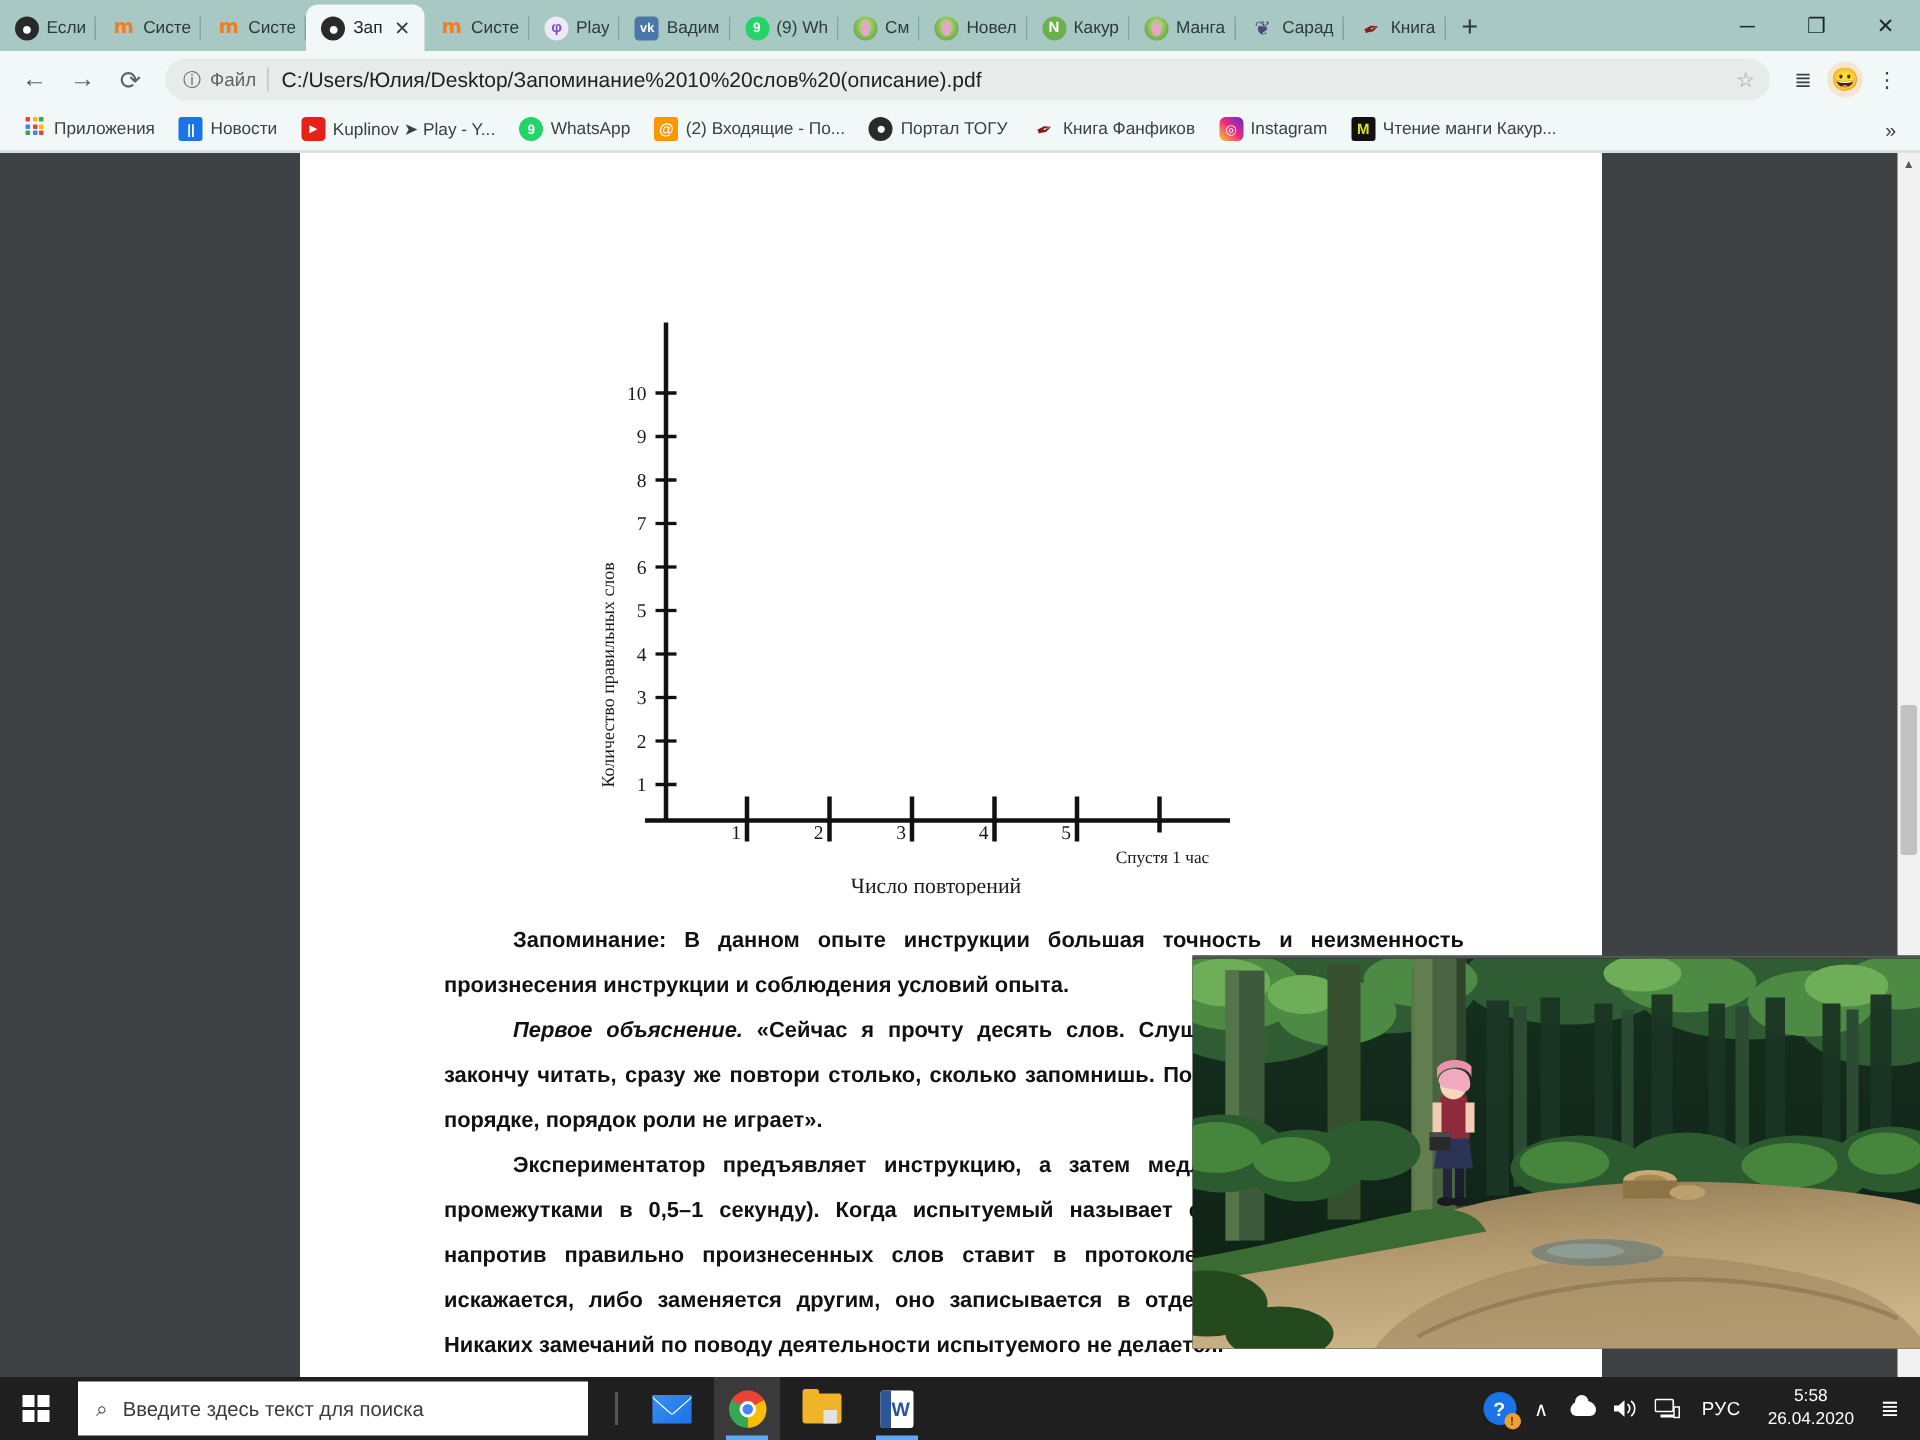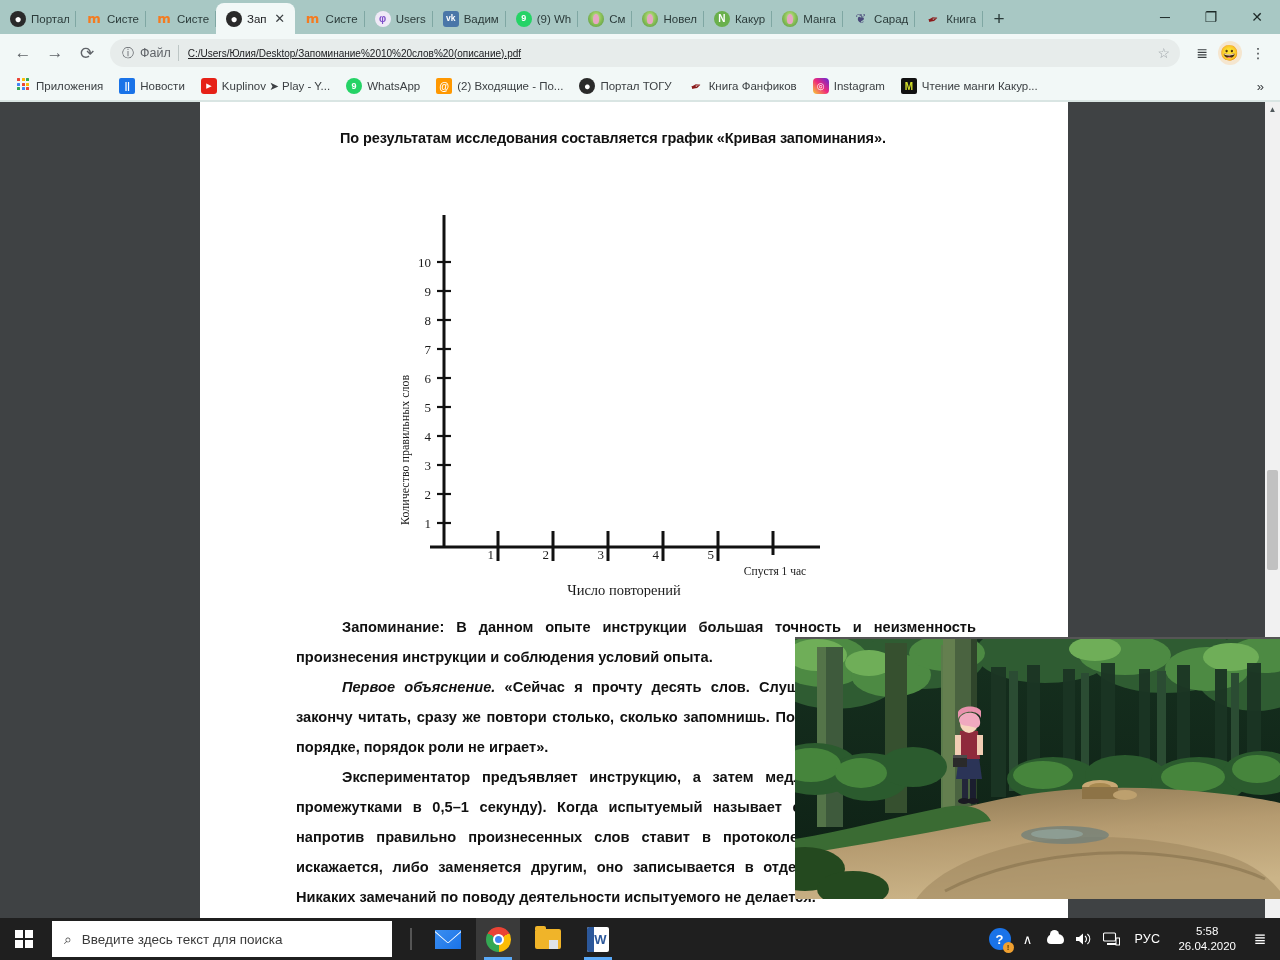--- a/index.html
+++ b/index.html
@@ -102,21 +102,21 @@
   }
   .omnibox {
     flex: 1 1 auto; height: 28px; background: #e7eceb;
     border-radius: 14px; margin: 0 6px;
     display:flex; align-items:center; padding: 0 10px 0 12px;
     font-size: 13px; color: #202124; overflow: hidden;
   }
   .omni-info { font-size: 12px; color:#5f6368; margin-right: 6px; display:inline-flex; }
   .omni-scheme { color:#5f6368; font-size: 12.5px; margin-right:7px; }
   .omni-divider { width:1px; height:16px; background:#bdc6c5; margin-right: 9px; }
-  .omni-url { white-space:nowrap; overflow:hidden; flex:1 1 auto; font-size:10px;text-decoration:underline; }
+  .omni-url { white-space:nowrap; overflow:hidden; flex:1 1 auto; font-size:14px; }
   .omni-star { margin-left:auto; color:#9aa0a6; font-size:14px; padding-left:8px;}
   .tb-icon {
     width: 28px; height: 28px; flex: 0 0 28px;
     display:flex;align-items:center;justify-content:center;
     color:#3c4043; font-size: 14px;
   }
   .avatar-emoji {
     width:24px;height:24px;border-radius:50%;
     background:#f5e6cf; display:flex;align-items:center;justify-content:center;
     font-size:15px; flex:0 0 24px;
@@ -304,21 +304,21 @@
 </head>
 <body>
 
 <div id="app">
 
   <div class="chrome-window">
 
     <div class="tabstrip" id="tabstrip">
       <div class="tab">
           <span class="favicon fav-globe">●</span>
-          <span class="tab-label">Портал</span>
+          <span class="tab-label">Если</span>
           <span class="sep"></span>
         </div>
         <div class="tab">
           <span class="favicon fav-mf">m</span>
           <span class="tab-label">Систе</span>
           <span class="sep"></span>
         </div>
         <div class="tab">
           <span class="favicon fav-mf">m</span>
           <span class="tab-label">Систе</span>
@@ -329,21 +329,21 @@
           <span class="tab-label">Зап</span>
           <span class="tab-close">✕</span>
         </div>
         <div class="tab">
           <span class="favicon fav-mf">m</span>
           <span class="tab-label">Систе</span>
           <span class="sep"></span>
         </div>
         <div class="tab">
           <span class="favicon fav-sem">φ</span>
-          <span class="tab-label">Users</span>
+          <span class="tab-label">Play</span>
           <span class="sep"></span>
         </div>
         <div class="tab">
           <span class="favicon fav-vk">vk</span>
           <span class="tab-label">Вадим</span>
           <span class="sep"></span>
         </div>
         <div class="tab">
           <span class="favicon fav-wa">9</span>
           <span class="tab-label">(9) Wh</span>
@@ -452,21 +452,20 @@
         </div>
         <div class="bm-overflow">»</div>
     </div>
 
     <div class="pdf-viewer">
       <div class="pdf-topline"></div>
 
       <div class="pdf-page">
         <div class="doc">
 
-          <div class="doc-heading">По результатам исследования составляется график «Кривая запоминания».</div>
 
           <div class="chart">
             <div class="ylab" style="left:6px; top:58px; height:260px;">Количество правильных слов</div>
             <svg width="440" height="390" viewBox="0 0 440 390">
               <g id="chart-axes">
                   <line x1="52" y1="8" x2="52" y2="340" stroke="#111" stroke-width="3"></line>
                   <line x1="38" y1="340" x2="428" y2="340" stroke="#111" stroke-width="3"></line>
                 </g>
               <g id="chart-yticks">
                   <line x1="45" y1="316" x2="59" y2="316" stroke="#111" stroke-width="2.2"></line>

